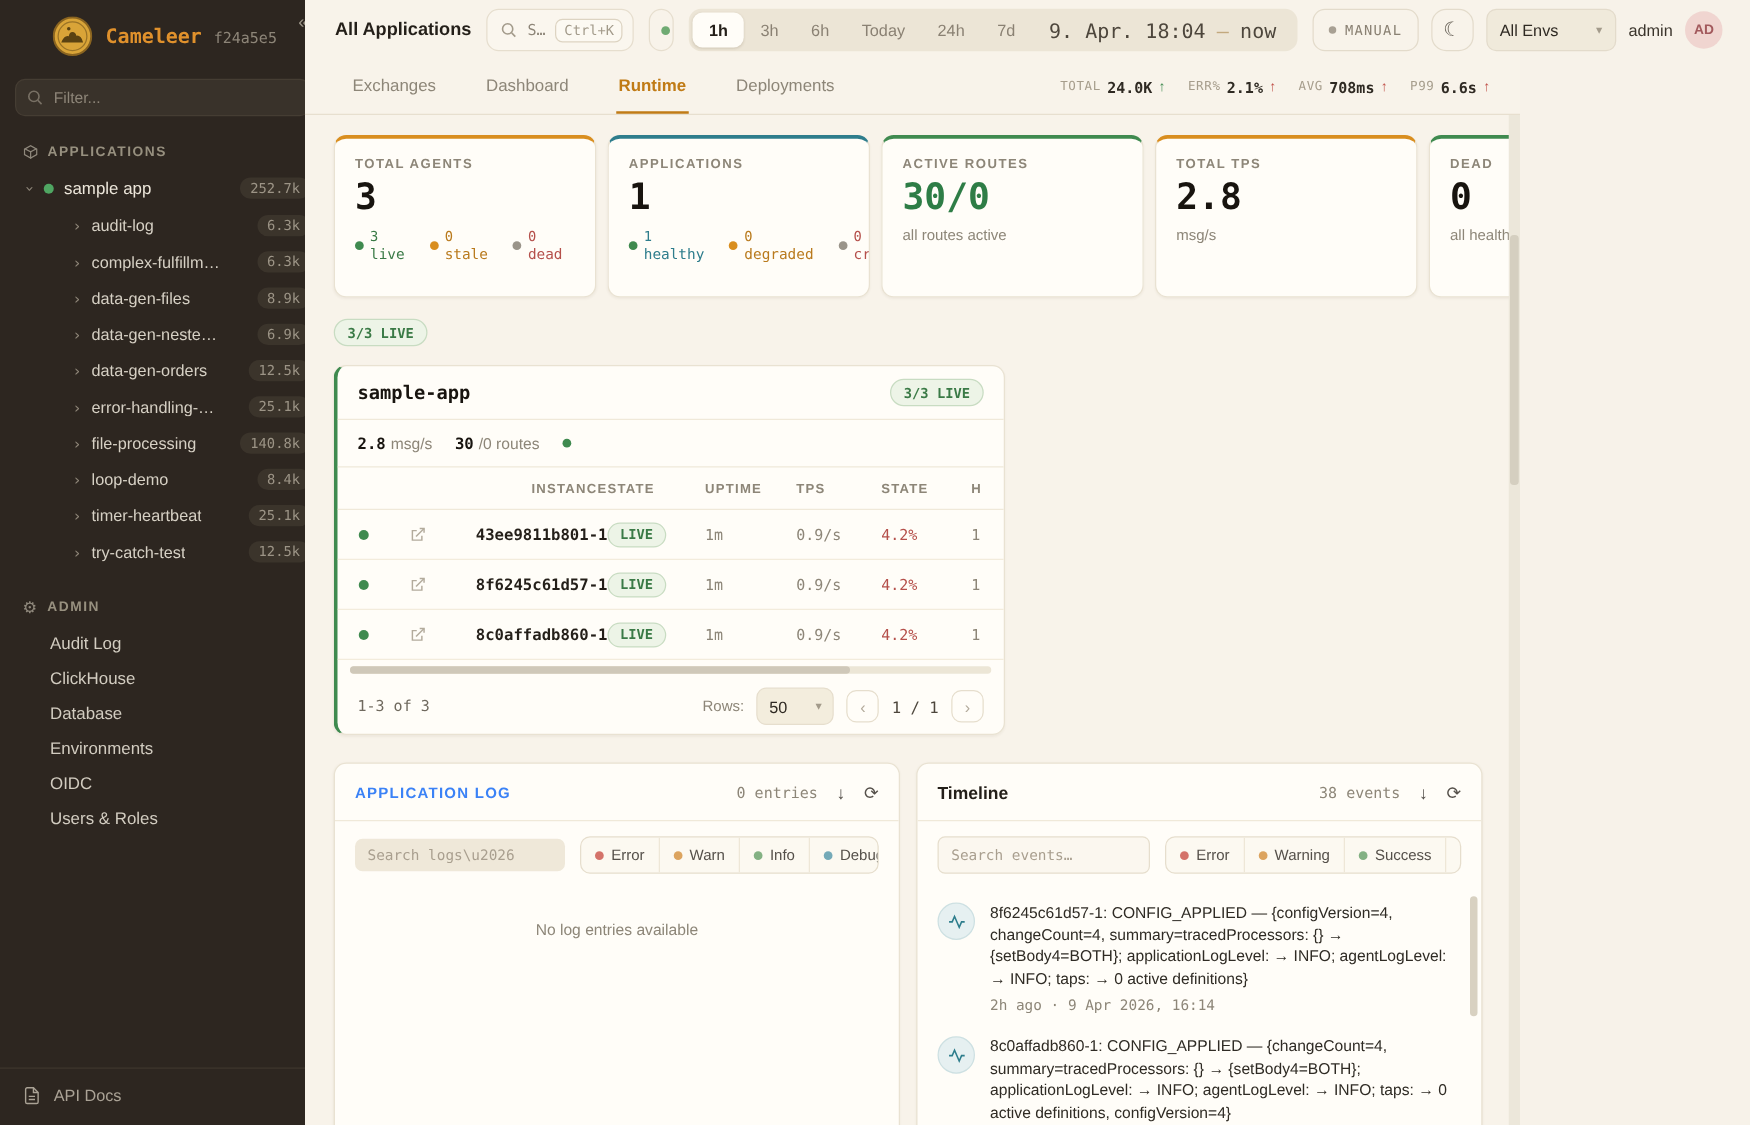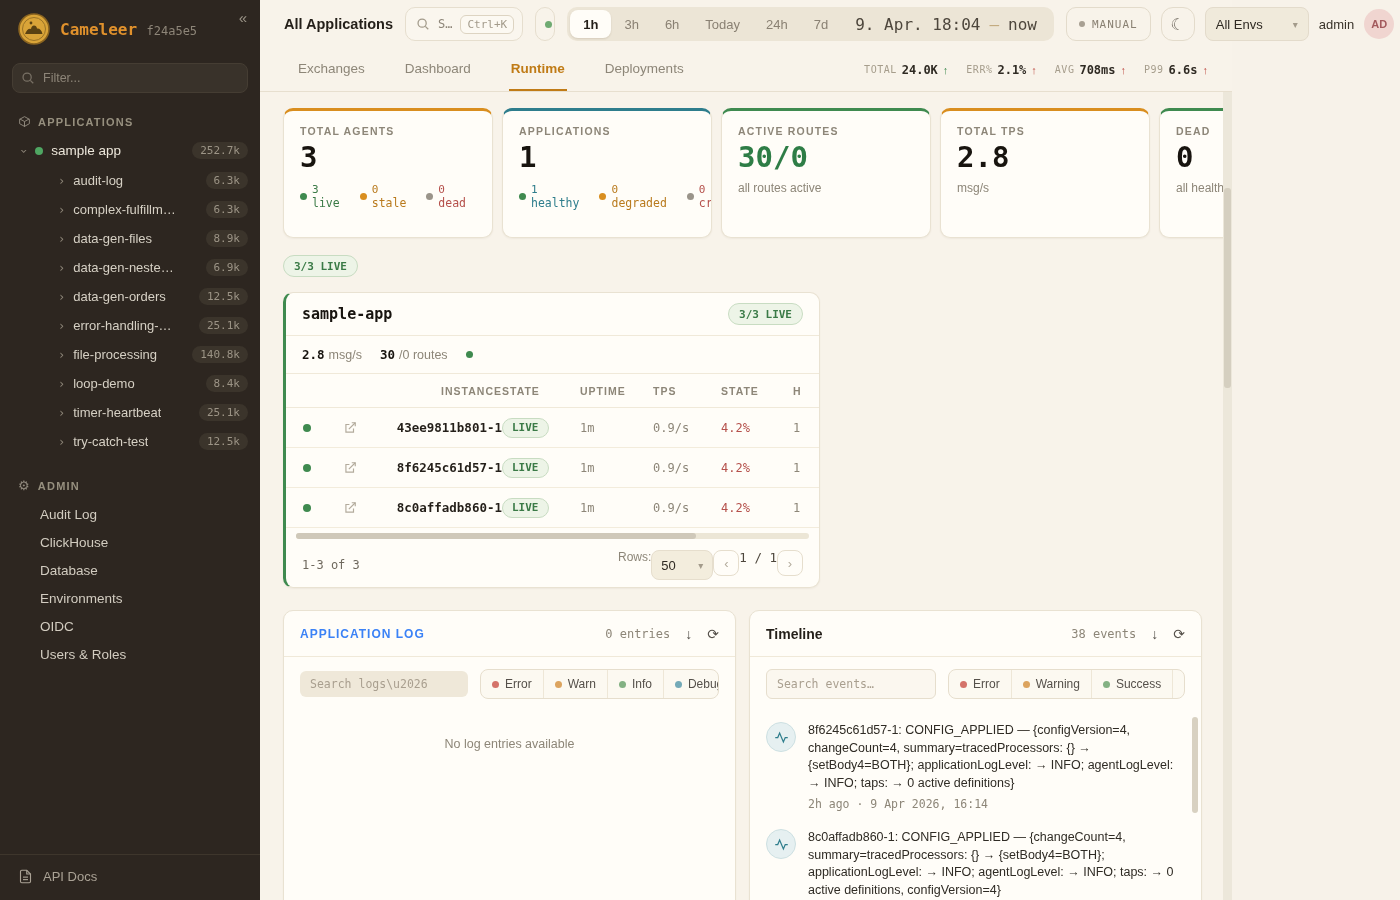--- a/index.html
+++ b/index.html
@@ -2,21 +2,21 @@
 <html><head>
 <meta charset="utf-8">
 <style>
 *{box-sizing:border-box;margin:0;padding:0;}
 html,body{width:1400px;height:900px;overflow:hidden;}
 body{position:relative;background:#f7f2e9;font-family:"Liberation Sans",sans-serif;color:#241f19;}
 .mono{font-family:"DejaVu Sans Mono",monospace;}
 
 
 .sidebar{position:absolute;left:0;top:0;width:260px;height:900px;background:#2d2620;color:#d6d0c4;display:flex;flex-direction:column;}
-.sb-header{display:flex;align-items:center;gap:10px;padding:13px 14px 10px 18px;position:relative;}
+.sb-header{display:flex;align-items:center;gap:10px;padding:13px 14px 10px 18px;position:relative;justify-content:center;}
 .logo{width:32px;height:32px;flex:0 0 32px;}
 .brand{color:#e0912c;font-weight:bold;font-size:16px;}
 .build{color:#8d8578;font-size:12px;margin-left:5px;}
 .collapse{position:absolute;right:13px;top:9px;color:#9a9386;font-size:15px;cursor:pointer;}
 .sb-filter{margin:8px 12px 12px;position:relative;}
 .sb-filter svg{position:absolute;left:9px;top:8px;opacity:.75;}
 .sb-filter input{width:100%;height:30px;background:#39322a;border:1px solid #453d33;border-radius:8px;color:#cfc8bb;padding:0 10px 0 30px;font-size:12.5px;outline:none;font-family:inherit;}
 .sb-filter input::placeholder{color:#8d8578;}
 .sb-section{display:flex;align-items:center;gap:7px;padding:10px 18px 7px;color:#97907f;font-size:11px;font-weight:bold;letter-spacing:1.2px;}
 .sb-section .gear{font-size:13px;color:#8f887c;font-weight:normal;}
@@ -25,21 +25,21 @@
 .chev.expanded{transform:rotate(90deg);}
 .dot{width:8px;height:8px;border-radius:50%;background:#4fa662;flex:0 0 8px;}
 .count{margin-left:auto;background:#3b342b;color:#9c9486;font-size:11px;padding:2px 8px;border-radius:9px;white-space:nowrap;}
 .tree-item{display:flex;align-items:center;gap:8px;padding:6px 12px 6px 58px;font-size:13px;color:#d6d0c4;cursor:pointer;}
 .tree-item .tree-label{white-space:nowrap;overflow:hidden;}
 .sb-section.admin{margin-top:12px;}
 .admin-item{padding:6.5px 18px 6.5px 40px;font-size:13.5px;color:#d2ccc0;cursor:pointer;}
 .sb-footer{margin-top:auto;border-top:1px solid #3e362c;padding:14px 18px 16px;display:flex;align-items:center;gap:10px;font-size:13px;color:#aaa295;cursor:pointer;}
 
 
-.main{position:absolute;left:260px;top:0;width:972px;height:900px;background:#f8f3ea;}
+.main{position:absolute;left:244px;top:0;width:972px;height:900px;background:#f8f3ea;}
 .topbar{height:48px;display:flex;align-items:center;padding:0 16px 0 24px;gap:12px;}
 .tb-title{font-size:14.5px;font-weight:bold;color:#241f19;white-space:nowrap;}
 .tb-search{display:flex;align-items:center;gap:8px;height:34px;padding:0 8px 0 10px;border:1px solid #e6dece;border-radius:10px;background:#faf6ee;cursor:pointer;}
 .s-label{font-size:12px;color:#8d8578;}
 .kbd{border:1px solid #ddd4c2;border-radius:6px;padding:2px 6px;font-size:11px;color:#a39b8b;background:#fcf9f2;}
 .tb-status{display:flex;align-items:center;gap:6px;height:34px;width:36px;padding:0 9px;border:1px solid #e6dece;border-radius:10px;overflow:hidden;color:#6a645a;font-size:12px;cursor:pointer;}
 .tb-status .dot{width:7px;height:7px;flex:0 0 7px;background:#6faa72;}
 .segmented{display:flex;align-items:center;background:#ece5d6;border-radius:10px;padding:3px;height:34px;}
 .seg-buttons{display:flex;align-items:center;}
 .seg{height:28px;padding:0 13px;border-radius:8px;font-size:13px;color:#8a8173;display:flex;align-items:center;background:transparent;border:none;cursor:pointer;font-family:"Liberation Sans",sans-serif;}
@@ -105,21 +105,21 @@
 .row-dot{width:8px;height:8px;border-radius:50%;background:#3f8a4f;}
 .link-btn{cursor:pointer;display:flex;}
 .inst{font-weight:bold;color:#241f19;font-size:12.5px;}
 .pill-sm{height:20px;padding:0 9px;font-size:11px;}
 .cell-dim{color:#8d8678;font-size:12px;}
 .cell-err{color:#b5504b;font-size:12px;}
 
 .h-scroll{height:6px;background:#ece6d6;border-radius:3px;margin:5px 10px 4px;position:relative;}
 .h-thumb{position:absolute;left:0;top:0;height:6px;width:78%;background:#cfc8b9;border-radius:3px;cursor:pointer;}
 .t-footer{display:flex;align-items:center;height:44px;padding:0 16px;font-size:12px;color:#6f695e;}
-.rows-group{margin-left:auto;display:flex;align-items:flex-start;}
+.rows-group{margin-left:auto;display:flex;align-items:center;gap:10px;}
 .rows-label{color:#8d8678;font-size:12px;font-family:"Liberation Sans",sans-serif;}
 .rows-select{display:flex;align-items:center;justify-content:space-between;width:62px;height:30px;background:#f3eddd;border:1px solid #e6decd;border-radius:8px;padding:0 9px;font-size:13px;color:#2f2a23;cursor:pointer;}
 .nav-btn{width:26px;height:26px;border:1px solid #e6decd;border-radius:8px;display:flex;align-items:center;justify-content:center;color:#b3ab9c;background:transparent;cursor:pointer;font-size:13px;}
 .page-ind{font-size:12.5px;color:#4d463c;}
 
 .panels-row{display:flex;gap:13px;margin-top:22px;}
 .panel{width:537px;height:340px;background:#fffdf8;border:1px solid #e9e2d2;border-radius:10px;box-shadow:0 1px 2px rgba(90,70,40,.06);overflow:hidden;position:relative;}
 .panel-header{display:flex;align-items:center;height:46px;padding:0 16px;border-bottom:1px solid #f0e9d9;}
 .ph-upper{font-size:12px;font-weight:bold;letter-spacing:1px;color:#3b82f6;}
 .ph-title{font-size:14px;font-weight:bold;color:#241f19;}

